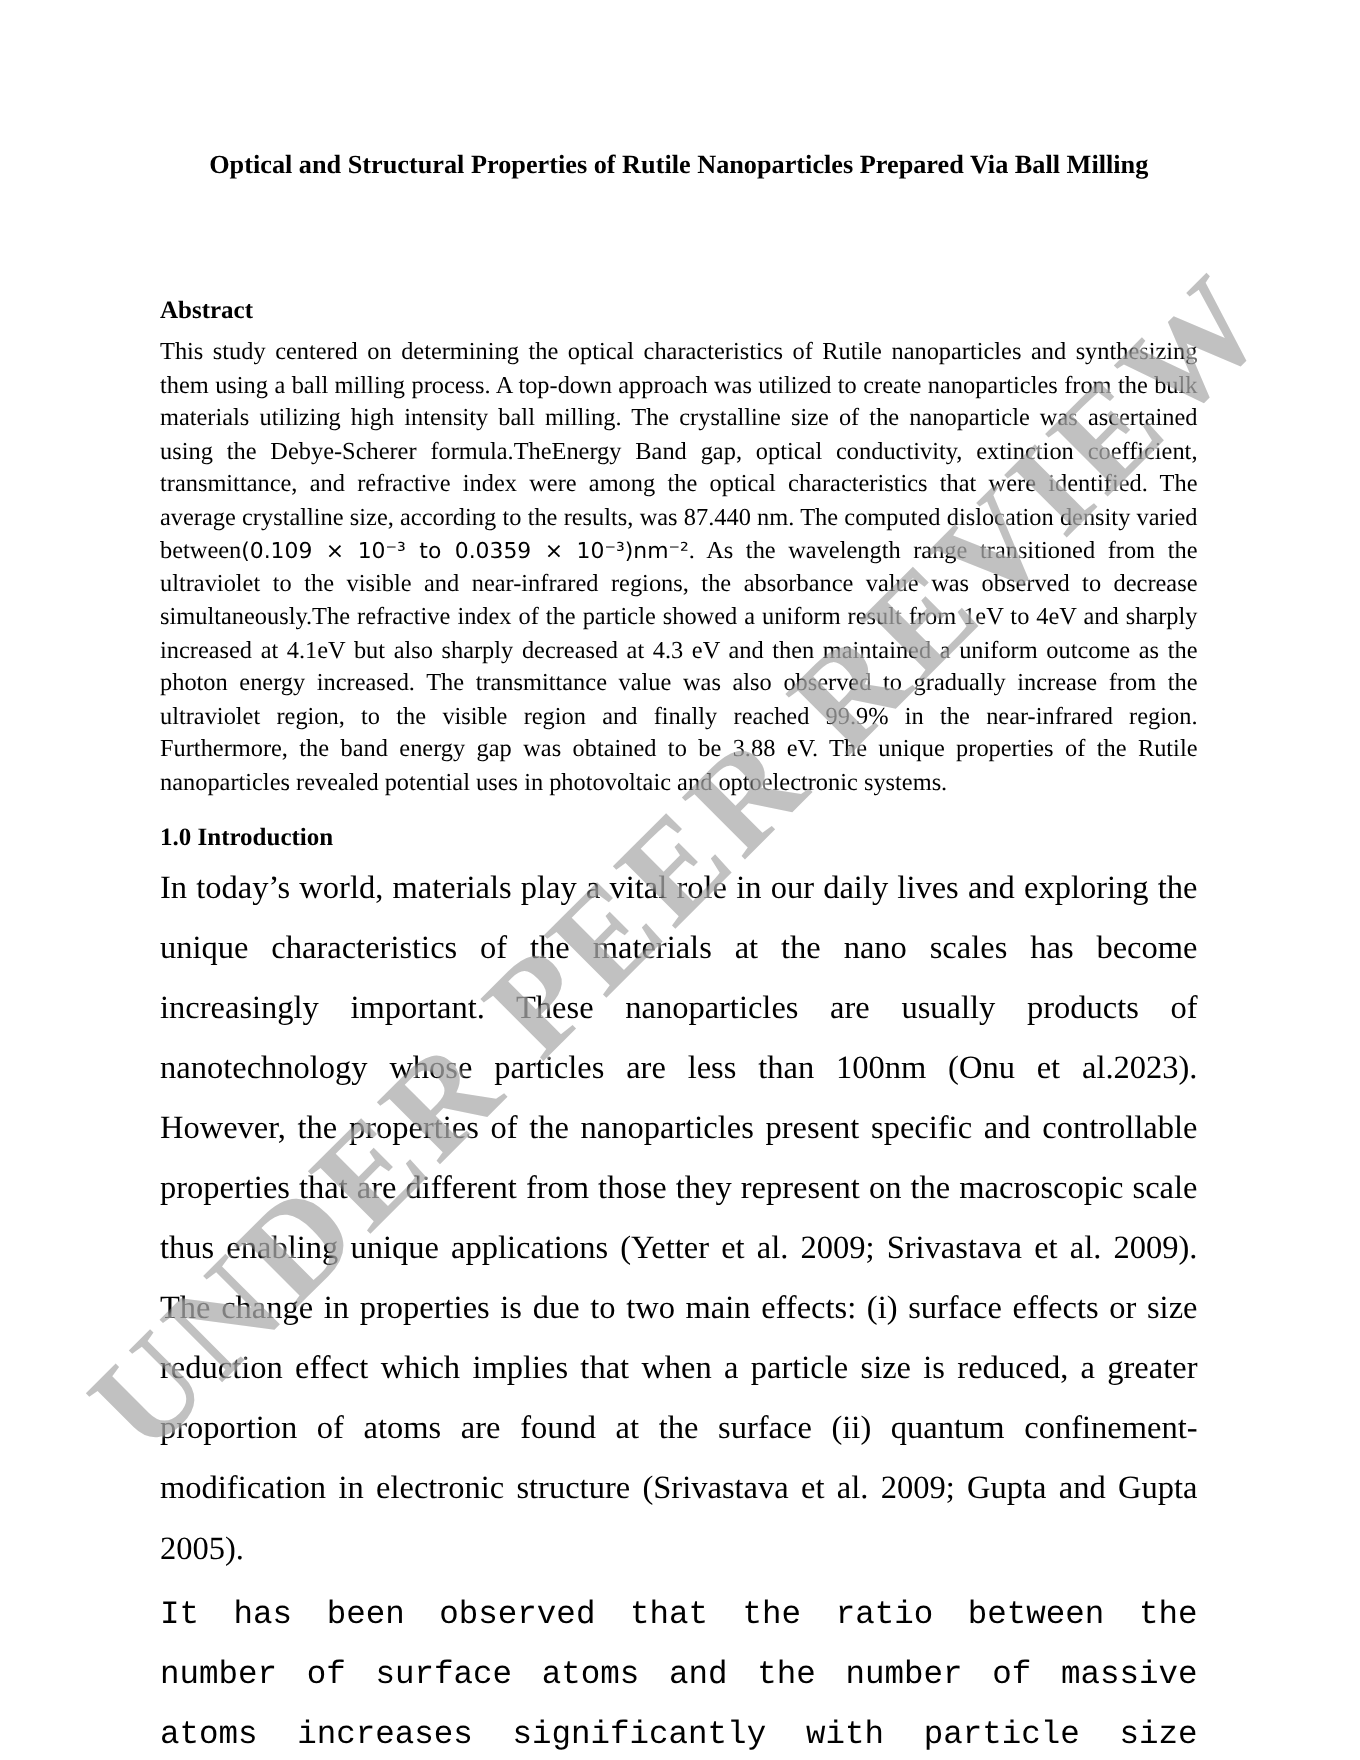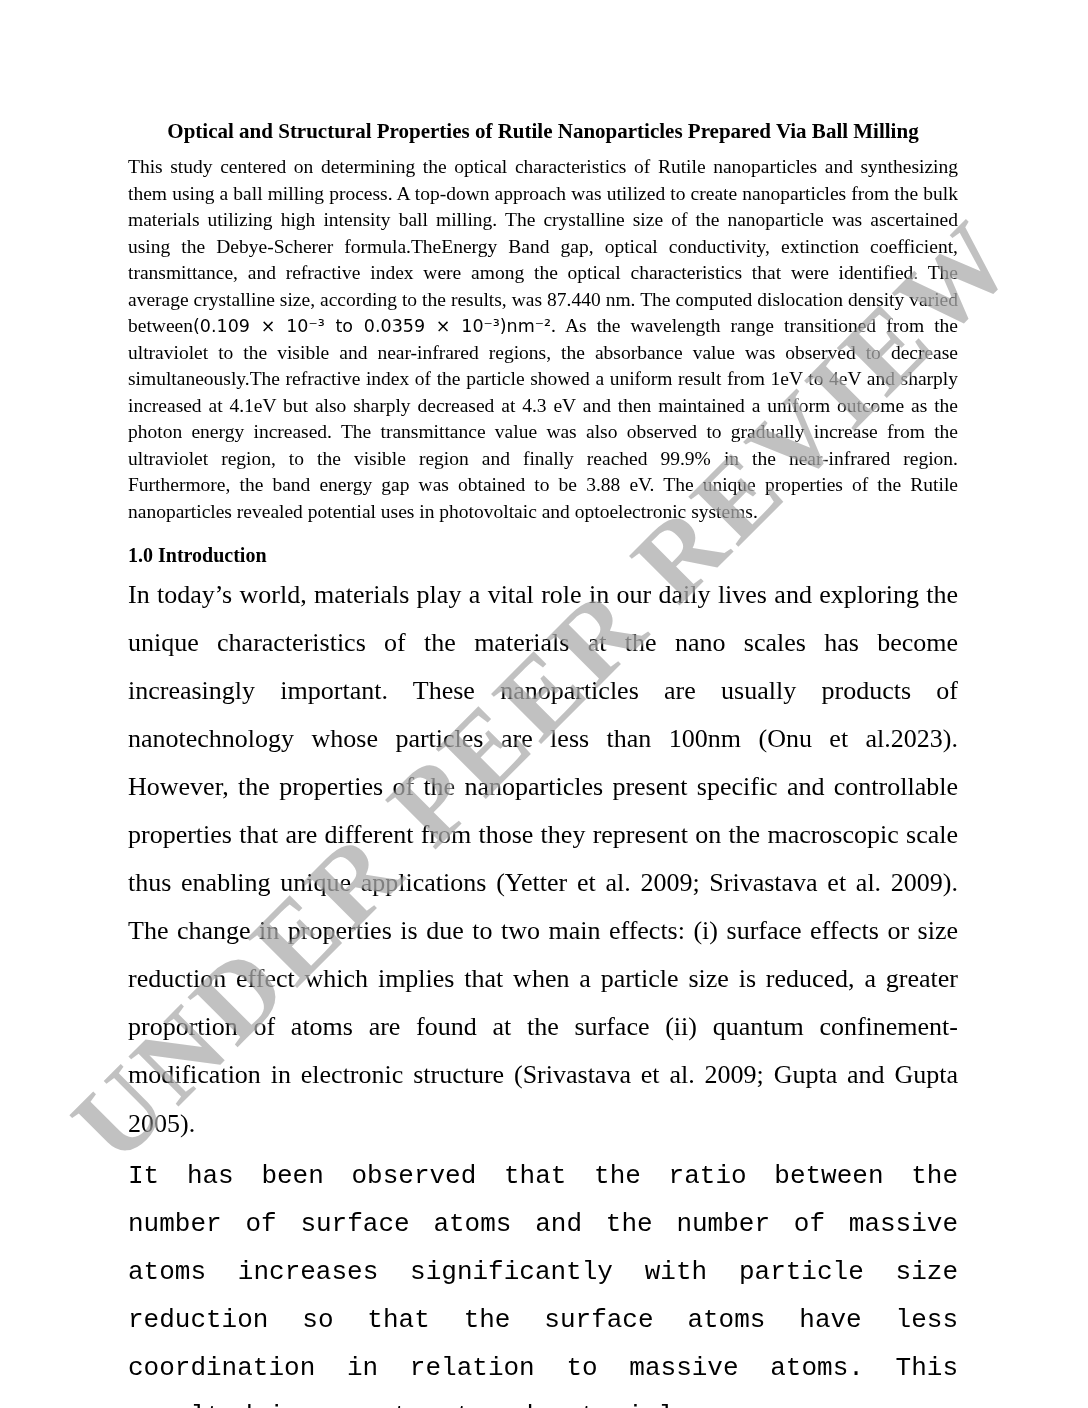--- a/index.html
+++ b/index.html
@@ -90,20 +90,21 @@
 <body>
 
 <div class="page">
 
   <div class="watermark">UNDER PEER REVIEW</div>
 
   <div class="content">
 
     <h1 class="paper-title">Optical and Structural Properties of Rutile Nanoparticles Prepared Via Ball Milling</h1>
 
+    <h2 class="section-heading abstract-heading">Abstract</h2>
 
     <p class="abstract-text"><span>This study centered on determining the optical characteristics of Rutile nanoparticles and synthesizing them using a ball milling process. A top-down approach was utilized to create nanoparticles from the bulk materials utilizing high intensity ball milling. The crystalline size of the nanoparticle was ascertained using the Debye-Scherer formula.TheEnergy Band gap, optical conductivity, extinction coefficient, transmittance, and refractive index were among the optical characteristics that were identified. The average crystalline size, according to the results, was 87.440 nm. The computed dislocation density varied between</span><span class="math">(0.109 × 10⁻³ to 0.0359 × 10⁻³)nm⁻²</span><span>. As the wavelength range transitioned from the ultraviolet to the visible and near-infrared regions, the absorbance value was observed to decrease simultaneously.The refractive index of the particle showed a uniform result from 1eV to 4eV and sharply increased at 4.1eV but also sharply decreased at 4.3 eV and then maintained a uniform outcome as the photon energy increased. The transmittance value was also observed to gradually increase from the ultraviolet region, to the visible region and finally reached 99.9% in the near-infrared region. Furthermore, the band energy gap was obtained to be 3.88 eV. The unique properties of the Rutile nanoparticles revealed potential uses in photovoltaic and optoelectronic systems.</span></p>
 
 
     <h2 class="section-heading intro-heading">1.0 Introduction</h2>
 
     <p class="intro-para">In today’s world, materials play a vital role in our daily lives and exploring the unique characteristics of the materials at the nano scales has become increasingly important. These nanoparticles are usually products of nanotechnology whose particles are less than 100nm (Onu et al.2023). However, the properties of the nanoparticles present specific and controllable properties that are different from those they represent on the macroscopic scale thus enabling unique applications (Yetter et al. 2009; Srivastava et al. 2009). The change in properties is due to two main effects: (i) surface effects or size reduction effect which implies that when a particle size is reduced, a greater proportion of atoms are found at the surface (ii) quantum confinement-modification in electronic structure (Srivastava et al. 2009; Gupta and Gupta 2005).</p>
 
     <p class="intro-para second">It has been observed that the ratio between the number of surface atoms and the number of massive atoms increases significantly with particle size reduction so that the surface atoms have less coordination in relation to massive atoms. This resulted in nanostructured materials</p>
 

